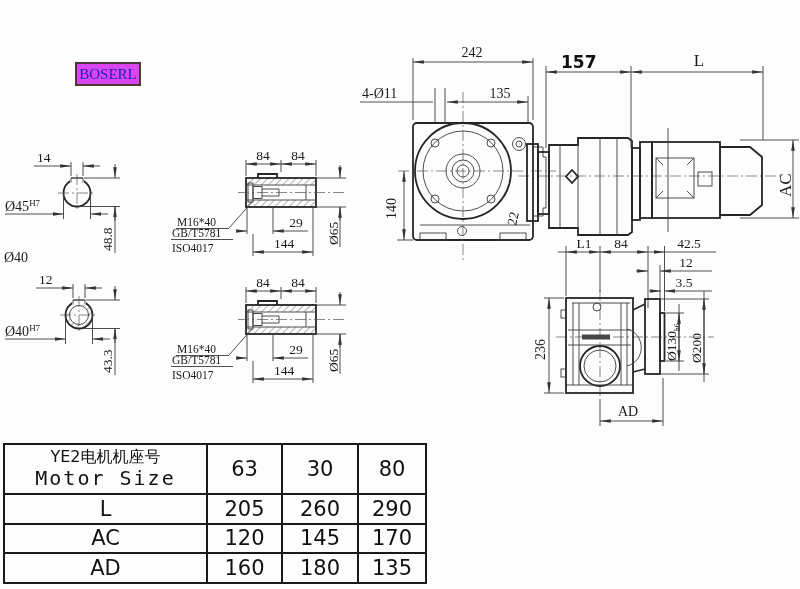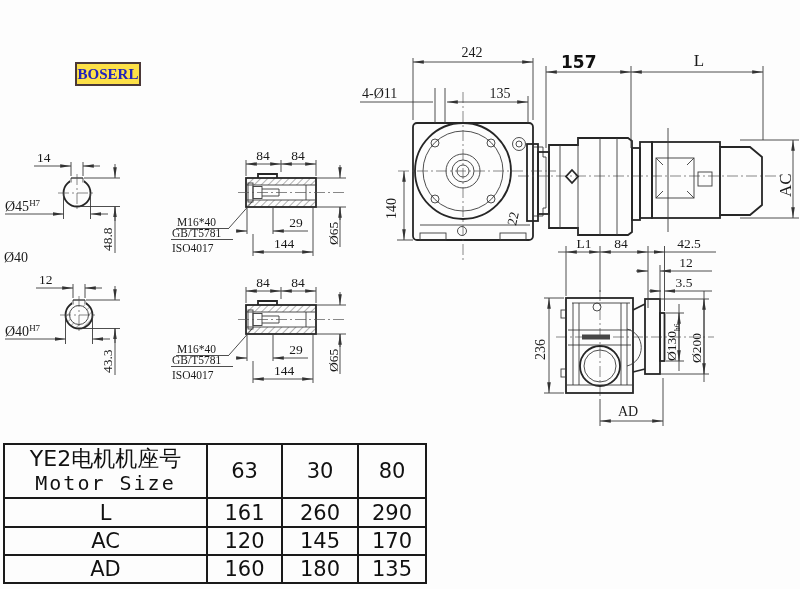--- a/index.html
+++ b/index.html
@@ -1,36 +1,36 @@
 <!DOCTYPE html>
 <html><head>
 <meta charset="utf-8">
 <style>
   html,body{margin:0;padding:0;background:#ffffff;}
   #page{position:relative;width:800px;height:589px;background:#fdfdfd;overflow:hidden;
         font-family:"Liberation Sans",sans-serif;}
   #title{position:absolute;left:2px;top:0px;font-size:38px;font-weight:bold;color:#111;
          letter-spacing:0px;white-space:nowrap;}
   #logo{position:absolute;left:75px;top:62px;width:62px;height:20px;border:2px solid #4a3838;
-        color:#2222bb;font-family:"Liberation Serif",serif;font-weight:bold;font-size:15px;
-        text-align:center;line-height:20px;background:#fde047;}
+        color:#2222bb;font-family:"Liberation Serif",serif;font-weight:normal;font-size:15px;
+        text-align:center;line-height:20px;background:#d946ef;}
   svg{position:absolute;left:0;top:0;}
   .thin{stroke:#3a3a3a;stroke-width:0.9;fill:none;}
   .bold{stroke:#262626;stroke-width:1.8;fill:none;}
   .cl{stroke:#555;stroke-width:0.7;fill:none;stroke-dasharray:11 3 2 3;}
   .dim{font-family:"Liberation Serif",serif;font-size:13.5px;fill:#1b1b1b;}
   .dim14{font-family:"Liberation Serif",serif;font-size:14px;fill:#1b1b1b;}
   .sm{font-family:"Liberation Serif",serif;font-size:11.5px;fill:#1b1b1b;}
   .big{font-family:"DejaVu Sans",sans-serif;font-size:17px;font-weight:bold;fill:#111;}
   .serifL{font-family:"Liberation Serif",serif;font-size:17px;fill:#1b1b1b;}
   #spec-table{position:absolute;left:3px;top:443px;border-collapse:collapse;
               table-layout:fixed;width:414px;height:141px;color:#111;}
   #spec-table td{border:2px solid #1a1a1a;text-align:center;vertical-align:middle;
                  font-family:"DejaVu Sans",sans-serif;font-size:21px;padding:0;}
-  .hdr-cn{font-size:22px;line-height:1.1;}
+  .hdr-cn{font-size:16px;line-height:1.1;}
   .hdr-en{font-family:"DejaVu Sans Mono",monospace;font-size:20px;letter-spacing:2px;line-height:1.2;}
 </style>
 </head>
 <body>
 
 <div id="page">
 
   <div id="logo">BOSERL</div>
 
   <svg width="800" height="589" viewBox="0 0 800 589">
@@ -318,21 +318,21 @@
       <td style="width:201px;">
         <div class="hdr-cn">YE2电机机座号</div>
         <div class="hdr-en">Motor Size</div>
       </td>
       <td style="width:73px;text-align:center;">63</td>
       <td style="width:74px;">30</td>
       <td style="width:66px;">80</td>
     </tr>
     <tr>
       <td>L</td>
-      <td>161</td>
+      <td>205</td>
       <td>260</td>
       <td>290</td>
     </tr>
     <tr>
       <td>AC</td>
       <td>120</td>
       <td>145</td>
       <td>170</td>
     </tr>
     <tr>

